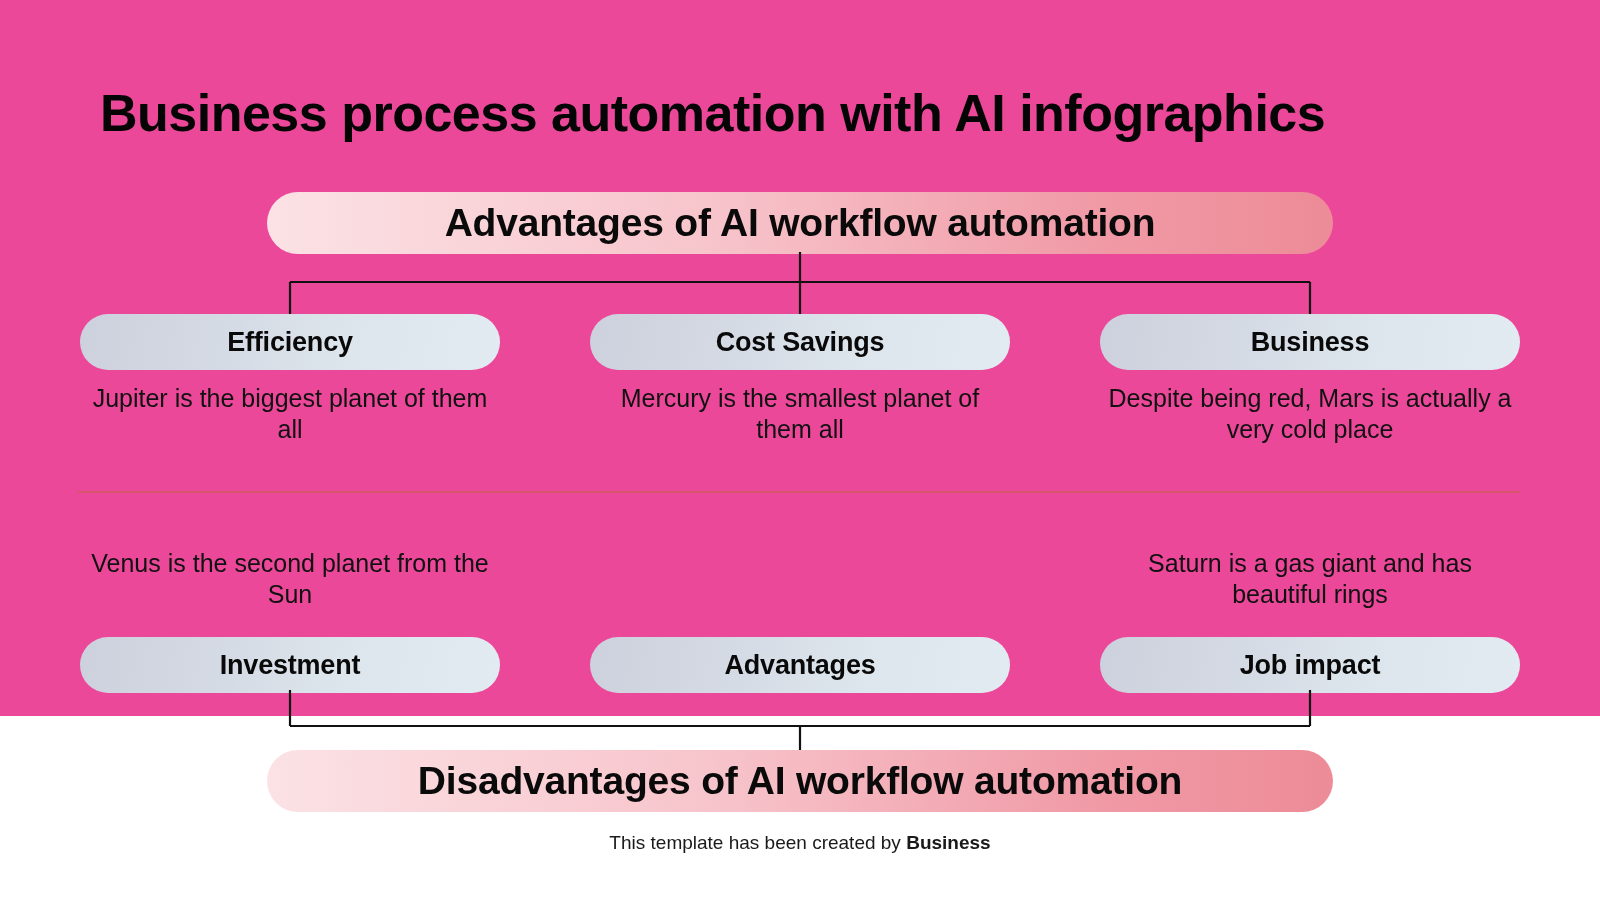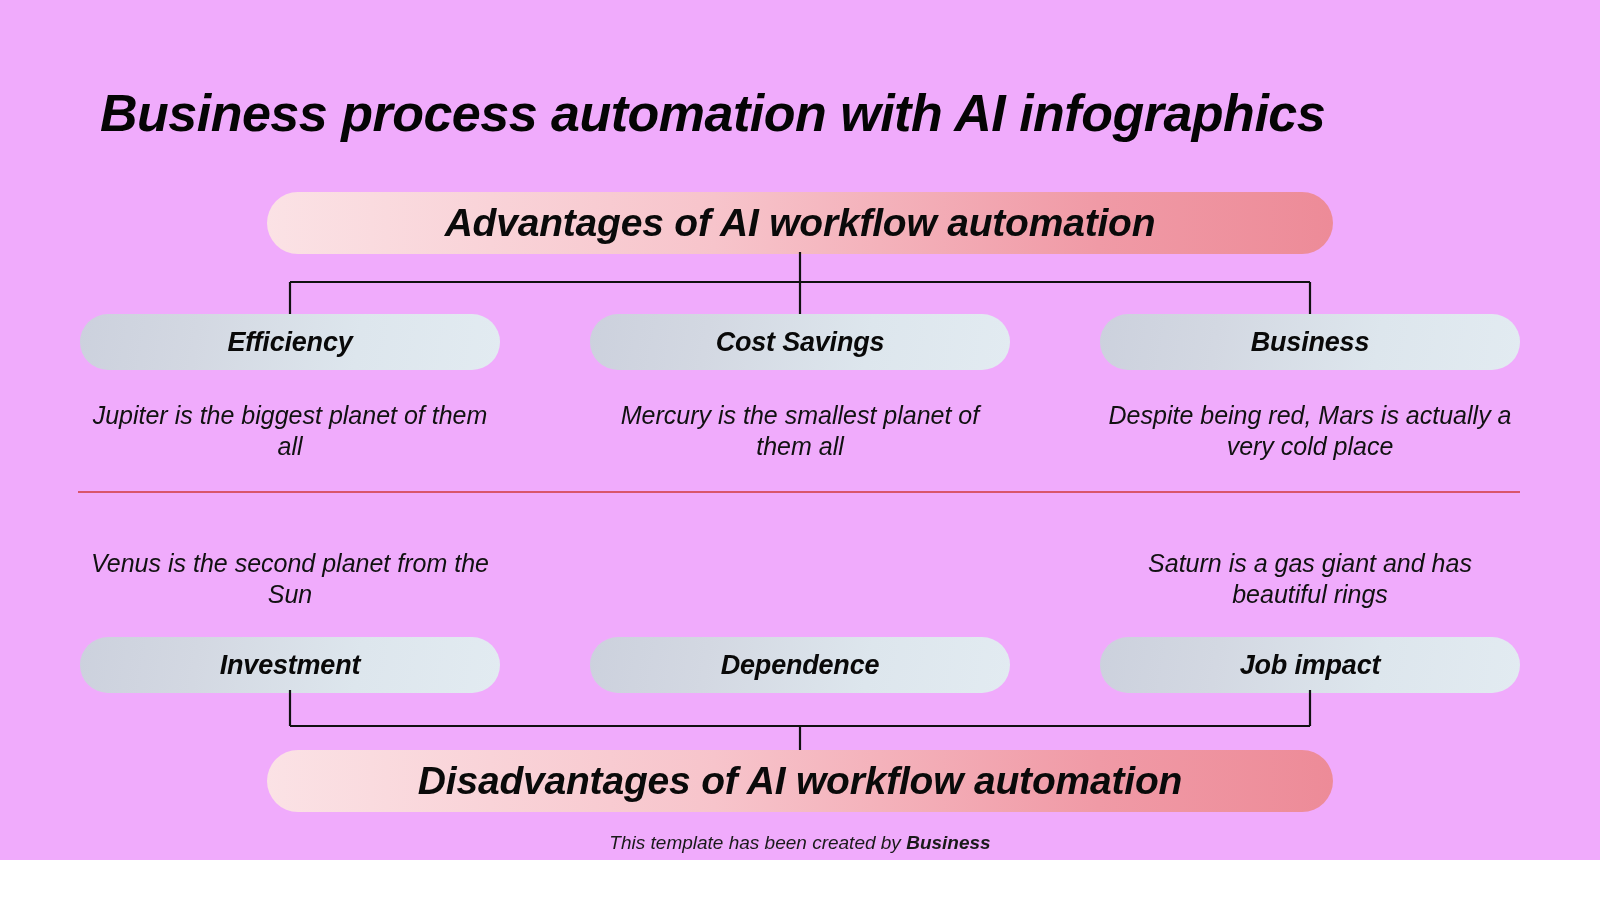--- a/index.html
+++ b/index.html
@@ -12,23 +12,22 @@
     width: 1600px;
     height: 900px;
     font-family: "Liberation Sans", sans-serif;
     color: #0d0d0d;
     overflow: hidden;
   }
 
   .slide {
     position: relative;
     width: 1600px;
-    height: 860px;
-    background: #f0abfc;
-    font-style: italic;
+    height: 716px;
+    background: #ec4899;
   }
 
   
   .slide-title {
     position: absolute;
     left: 100px;
     top: 84px;
     width: 1420px;
     font-size: 52px;
     font-weight: bold;
@@ -89,21 +88,21 @@
   
   .desc {
     position: absolute;
     width: 420px;
     text-align: center;
     font-size: 25px;
     line-height: 1.25;
     color: #111111;
     font-weight: normal;
   }
-  .row-top-desc { top: 400px; }
+  .row-top-desc { top: 383px; }
   .row-bot-desc { top: 548px; }
 
   
   .connector {
     position: absolute;
     stroke: #111111;
     stroke-width: 2.2;
     fill: none;
   }
   .connector-top {
@@ -175,21 +174,21 @@
 
   <div class="divider"></div>
 
   <div class="desc col-1 row-bot-desc">Venus is the second planet from the Sun</div>
   <div class="desc col-3 row-bot-desc">Saturn is a gas giant and has beautiful rings</div>
 
   <div class="cat-pill col-1 row-bot-pill">
     <span class="cat-label">Investment</span>
   </div>
   <div class="cat-pill col-2 row-bot-pill">
-    <span class="cat-label">Dependence</span>
+    <span class="cat-label">Advantages</span>
   </div>
   <div class="cat-pill col-3 row-bot-pill">
     <span class="cat-label">Job impact</span>
   </div>
 
   <svg class="connector connector-bottom" viewBox="0 0 1440 66">
     <path d="M 210 0 L 210 36"></path>
     <path d="M 1230 0 L 1230 36"></path>
     <path d="M 210 36 L 1230 36"></path>
     <path d="M 720 36 L 720 66"></path>

